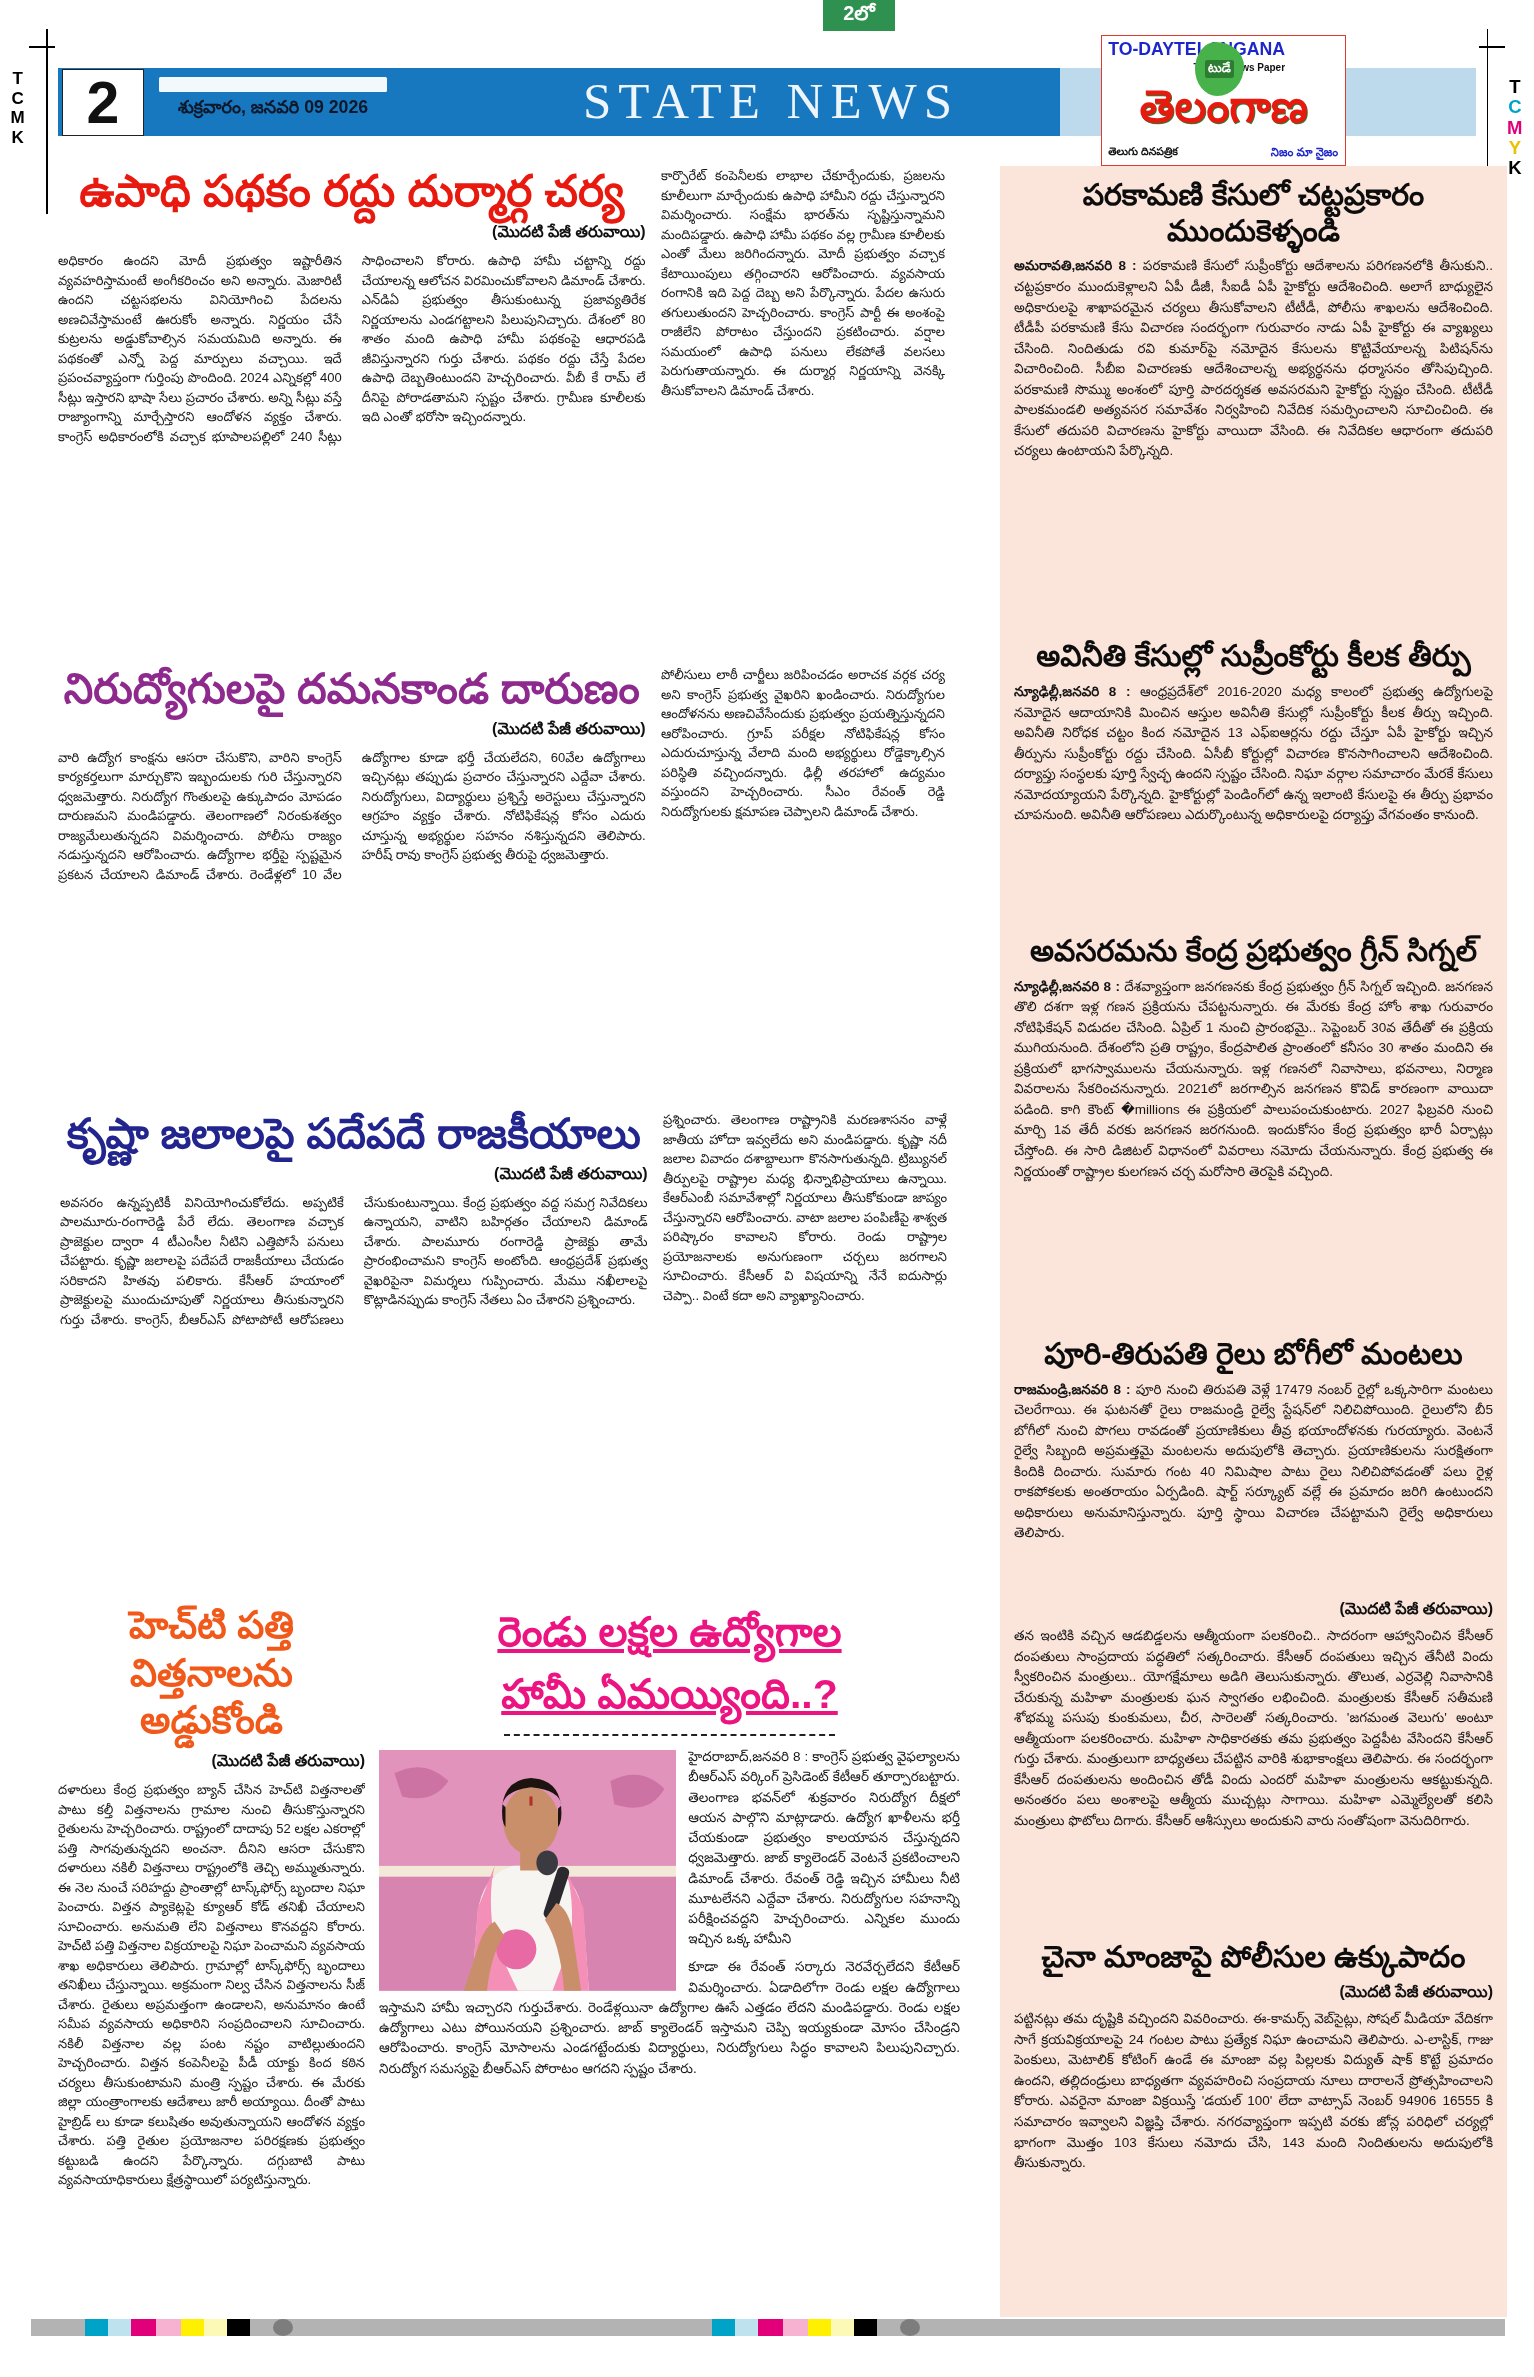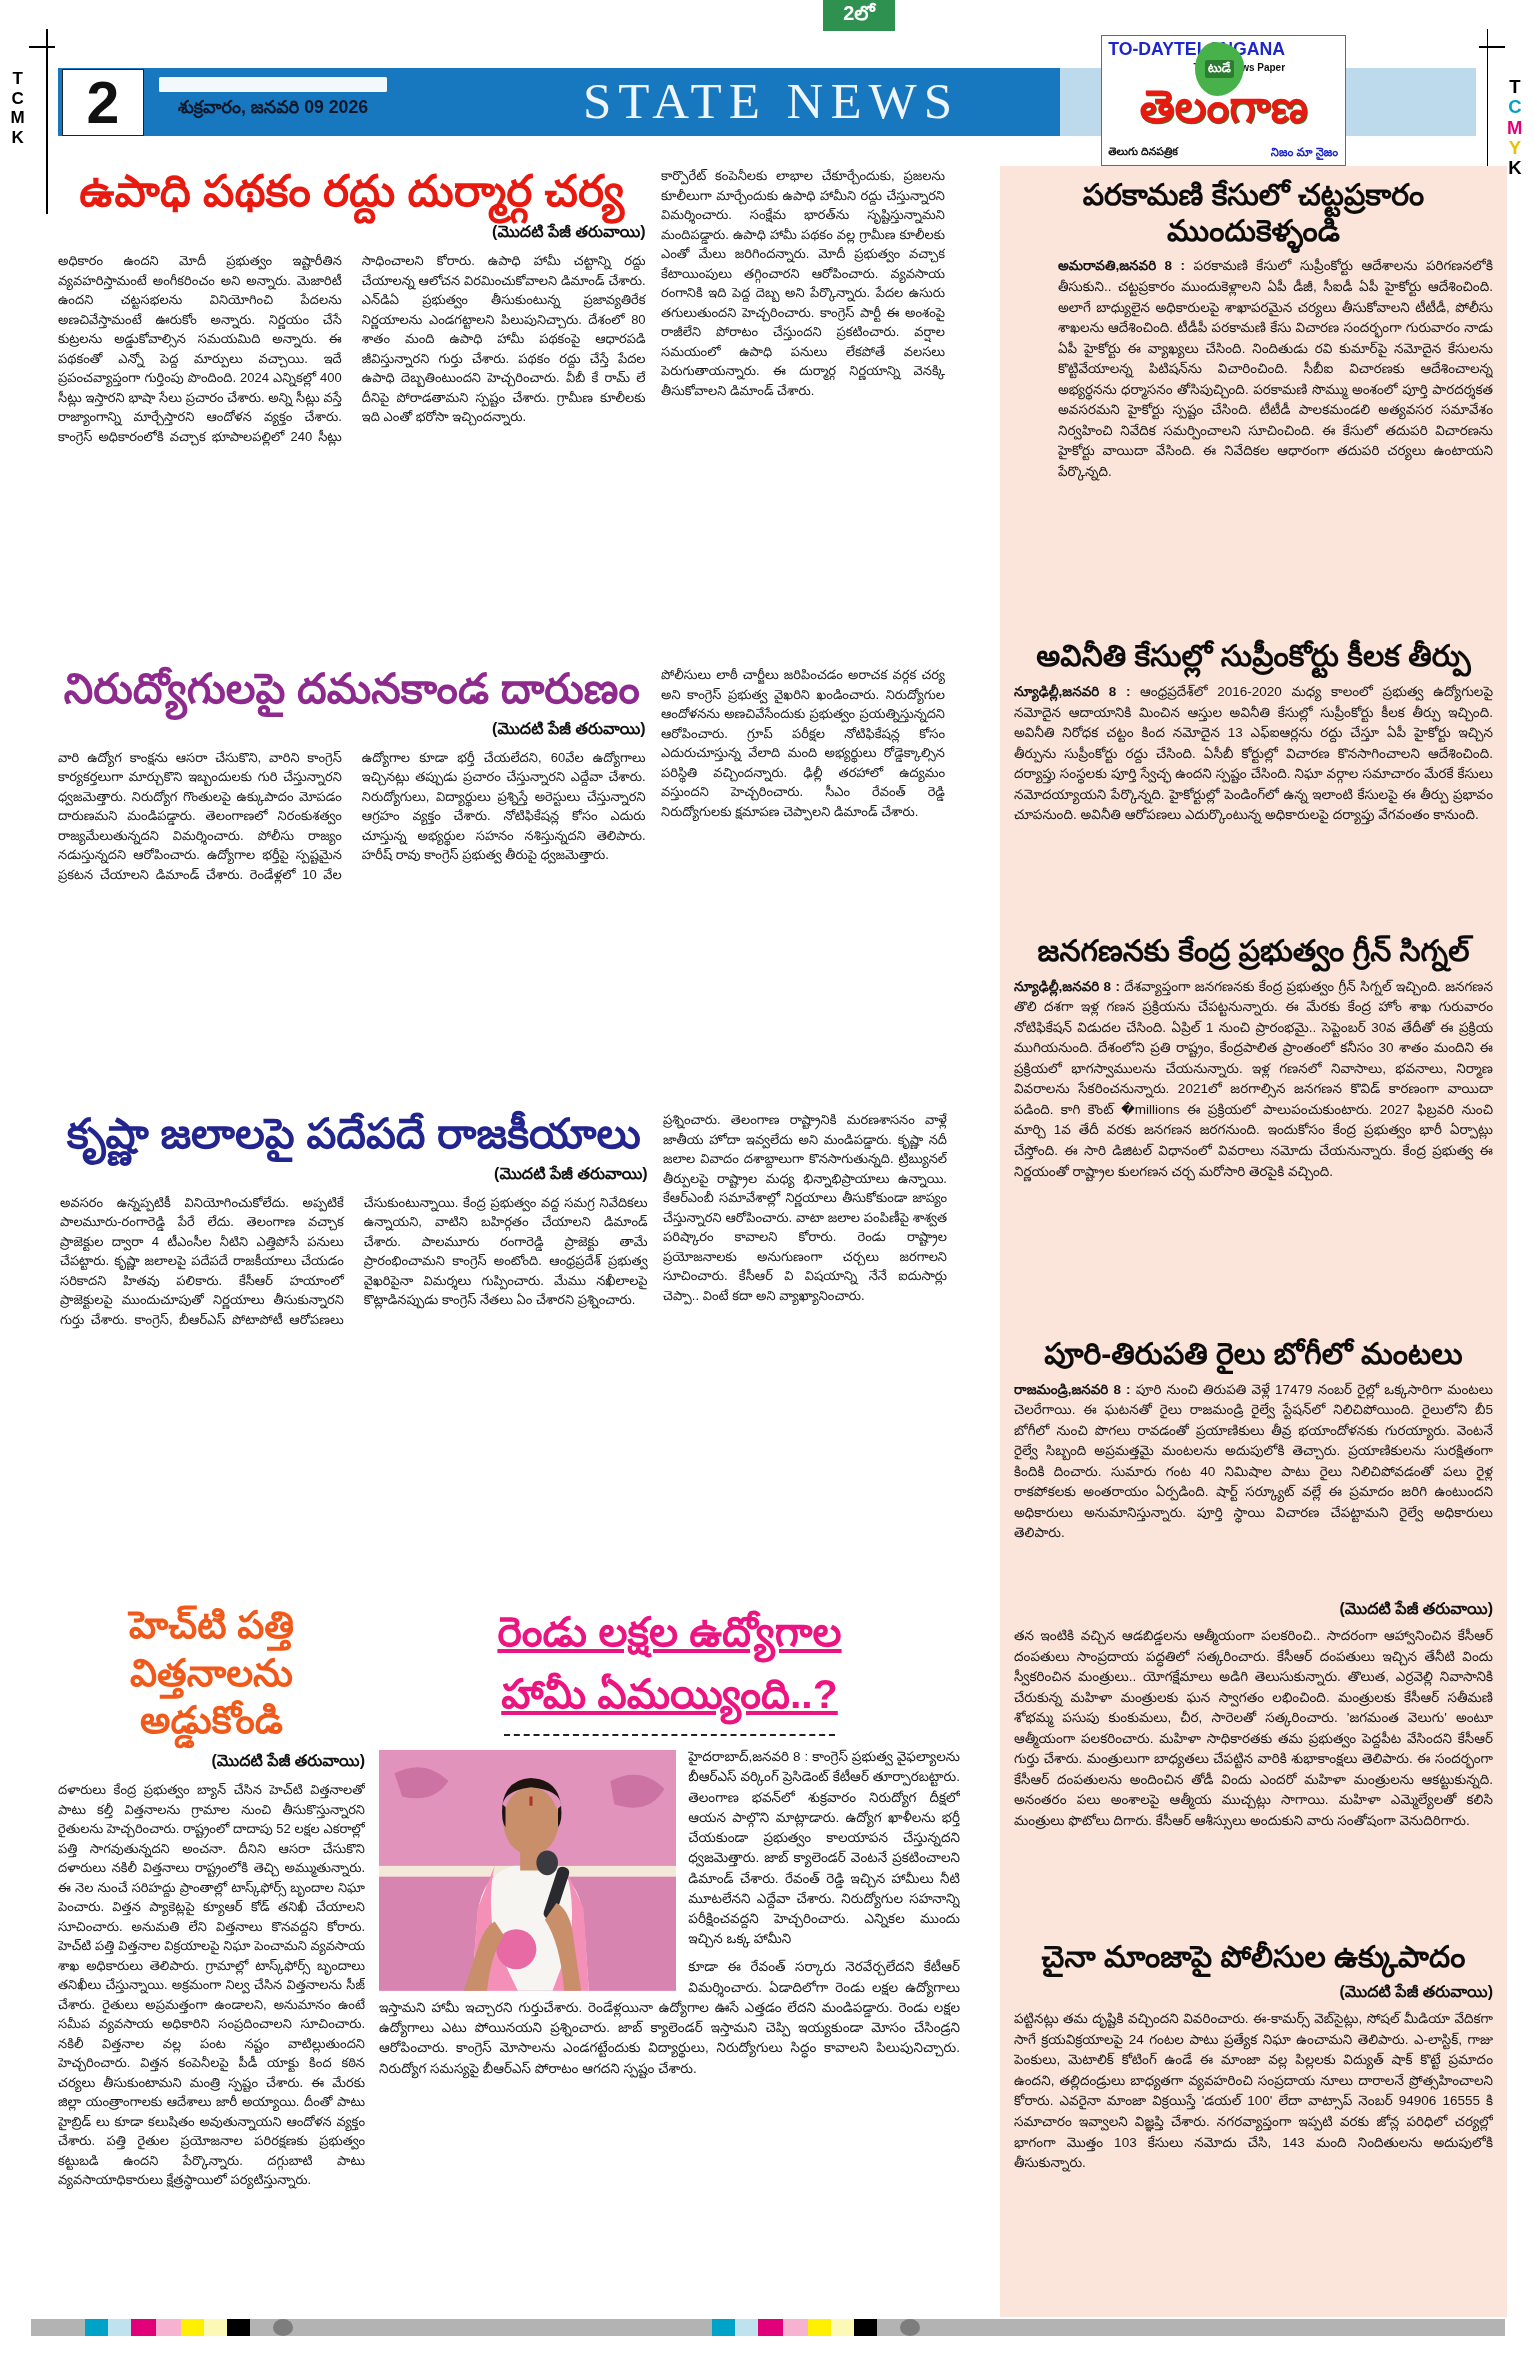--- a/index.html
+++ b/index.html
@@ -201,32 +201,32 @@
       </div>
       <div class="body" style="font-size:13.5px;">హైదరాబాద్,జనవరి 8 :  కాంగ్రెస్ ప్రభుత్వ వైఫల్యాలను బీఆర్ఎస్ వర్కింగ్ ప్రెసిడెంట్ కేటీఆర్ తూర్పారబట్టారు. తెలంగాణ భవన్‌లో శుక్రవారం నిరుద్యోగ దీక్షలో ఆయన పాల్గొని మాట్లాడారు. ఉద్యోగ ఖాళీలను భర్తీ చేయకుండా ప్రభుత్వం కాలయాపన చేస్తున్నదని ధ్వజమెత్తారు. జాబ్ క్యాలెండర్ వెంటనే ప్రకటించాలని డిమాండ్ చేశారు. రేవంత్ రెడ్డి ఇచ్చిన హామీలు నీటి మూటలేనని ఎద్దేవా చేశారు. నిరుద్యోగుల సహనాన్ని పరీక్షించవద్దని హెచ్చరించారు. ఎన్నికల ముందు ఇచ్చిన ఒక్క హామీని</div>
       <div class="body" style="margin-top:7.7px;font-size:13.5px;">కూడా ఈ రేవంత్ సర్కారు నెరవేర్చలేదని కేటీఆర్ విమర్శించారు. ఏడాదిలోగా రెండు లక్షల ఉద్యోగాలు ఇస్తామని హామీ ఇచ్చారని గుర్తుచేశారు. రెండేళ్లయినా ఉద్యోగాల ఊసే ఎత్తడం లేదని మండిపడ్డారు. రెండు లక్షల ఉద్యోగాలు ఎటు పోయినయని ప్రశ్నించారు. జాబ్ క్యాలెండర్ ఇస్తామని చెప్పి ఇయ్యకుండా మోసం చేసిండ్రని ఆరోపించారు. కాంగ్రెస్ మోసాలను ఎండగట్టేందుకు విద్యార్థులు, నిరుద్యోగులు సిద్ధం కావాలని పిలుపునిచ్చారు. నిరుద్యోగ సమస్యపై బీఆర్ఎస్ పోరాటం ఆగదని స్పష్టం చేశారు.</div>
     </div>
   </div>
 
   <div class="rcol">
 
     <div class="rart">
       <div class="rhl">పరకామణి కేసులో చట్టప్రకారం ముందుకెళ్ళండి</div>
-      <div class="rbody" style="height:362px;overflow:hidden;margin-left:44px;"><span class="dl">అమరావతి,జనవరి 8 :</span>
+      <div class="rbody" style="height:362px;overflow:hidden;"><span class="dl">అమరావతి,జనవరి 8 :</span>
         <span>పరకామణి కేసులో సుప్రీంకోర్టు ఆదేశాలను పరిగణనలోకి తీసుకుని.. చట్టప్రకారం ముందుకెళ్లాలని ఏపీ డీజీ, సీఐడీ ఏపీ హైకోర్టు ఆదేశించింది. అలాగే బాధ్యులైన అధికారులపై శాఖాపరమైన చర్యలు తీసుకోవాలని టీటీడీ, పోలీసు శాఖలను ఆదేశించింది. టీడీపీ పరకామణి కేసు విచారణ సందర్భంగా గురువారం నాడు ఏపీ హైకోర్టు ఈ వ్యాఖ్యలు చేసింది. నిందితుడు రవి కుమార్‌పై నమోదైన కేసులను కొట్టివేయాలన్న పిటిషన్‌ను విచారించింది. సీబీఐ విచారణకు ఆదేశించాలన్న అభ్యర్థనను ధర్మాసనం తోసిపుచ్చింది. పరకామణి సొమ్ము అంశంలో పూర్తి పారదర్శకత అవసరమని హైకోర్టు స్పష్టం చేసింది. టీటీడీ పాలకమండలి అత్యవసర సమావేశం నిర్వహించి నివేదిక సమర్పించాలని సూచించింది. ఈ కేసులో తదుపరి విచారణను హైకోర్టు వాయిదా వేసింది. ఈ నివేదికల ఆధారంగా తదుపరి చర్యలు ఉంటాయని పేర్కొన్నది.</span></div>
     </div>
 
     <div class="rart">
       <div class="rhl">అవినీతి కేసుల్లో సుప్రీంకోర్టు కీలక తీర్పు</div>
       <div class="rbody" style="height:231px;overflow:hidden;"><span class="dl">న్యూఢిల్లీ,జనవరి 8 :</span>
         <span>ఆంధ్రప్రదేశ్‌లో 2016-2020 మధ్య కాలంలో ప్రభుత్వ ఉద్యోగులపై నమోదైన ఆదాయానికి మించిన ఆస్తుల అవినీతి కేసుల్లో సుప్రీంకోర్టు కీలక తీర్పు ఇచ్చింది. అవినీతి నిరోధక చట్టం కింద నమోదైన 13 ఎఫ్ఐఆర్లను రద్దు చేస్తూ ఏపీ హైకోర్టు ఇచ్చిన తీర్పును సుప్రీంకోర్టు రద్దు చేసింది. ఏసీబీ కోర్టుల్లో విచారణ కొనసాగించాలని ఆదేశించింది. దర్యాప్తు సంస్థలకు పూర్తి స్వేచ్ఛ ఉందని స్పష్టం చేసింది. నిఘా వర్గాల సమాచారం మేరకే కేసులు నమోదయ్యాయని పేర్కొన్నది. హైకోర్టుల్లో పెండింగ్‌లో ఉన్న ఇలాంటి కేసులపై ఈ తీర్పు ప్రభావం చూపనుంది. అవినీతి ఆరోపణలు ఎదుర్కొంటున్న అధికారులపై దర్యాప్తు వేగవంతం కానుంది.</span></div>
     </div>
 
     <div class="rart">
-      <div class="rhl">జనగణనకు కేంద్ర ప్రభుత్వం గ్రీన్ సిగ్నల్</div>
+      <div class="rhl">అవసరమను కేంద్ర ప్రభుత్వం గ్రీన్ సిగ్నల్</div>
       <div class="rbody" style="height:339px;overflow:hidden;"><span class="dl">న్యూఢిల్లీ,జనవరి 8 :</span>
         <span>దేశవ్యాప్తంగా జనగణనకు కేంద్ర ప్రభుత్వం గ్రీన్ సిగ్నల్ ఇచ్చింది. జనగణన తొలి దశగా ఇళ్ల గణన ప్రక్రియను చేపట్టనున్నారు. ఈ మేరకు కేంద్ర హోం శాఖ గురువారం నోటిఫికేషన్ విడుదల చేసింది. ఏప్రిల్ 1 నుంచి ప్రారంభమై.. సెప్టెంబర్ 30వ తేదీతో ఈ ప్రక్రియ ముగియనుంది. దేశంలోని ప్రతి రాష్ట్రం, కేంద్రపాలిత ప్రాంతంలో కనీసం 30 శాతం మందిని ఈ ప్రక్రియలో భాగస్వాములను చేయనున్నారు. ఇళ్ల గణనలో నివాసాలు, భవనాలు, నిర్మాణ వివరాలను సేకరించనున్నారు. 2021లో జరగాల్సిన జనగణన కొవిడ్ కారణంగా వాయిదా పడింది. కాగి కౌంట్ �millions ఈ ప్రక్రియలో పాలుపంచుకుంటారు. 2027 ఫిబ్రవరి నుంచి మార్చి 1వ తేదీ వరకు జనగణన జరగనుంది. ఇందుకోసం కేంద్ర ప్రభుత్వం భారీ ఏర్పాట్లు చేస్తోంది. ఈ సారి డిజిటల్ విధానంలో వివరాలు నమోదు చేయనున్నారు. కేంద్ర ప్రభుత్వ ఈ నిర్ణయంతో రాష్ట్రాల కులగణన చర్చ మరోసారి తెరపైకి వచ్చింది.</span></div>
     </div>
 
     <div class="rart">
       <div class="rhl">పూరి-తిరుపతి రైలు బోగీలో మంటలు</div>
       <div class="rbody" style="height:200px;overflow:hidden;"><span class="dl">రాజమండ్రి,జనవరి 8 :</span>
         <span>పూరి నుంచి తిరుపతి వెళ్లే 17479 నంబర్ రైల్లో ఒక్కసారిగా మంటలు చెలరేగాయి. ఈ ఘటనతో రైలు రాజమండ్రి రైల్వే స్టేషన్‌లో నిలిచిపోయింది. రైలులోని బీ5 బోగీలో నుంచి పొగలు రావడంతో ప్రయాణికులు తీవ్ర భయాందోళనకు గురయ్యారు. వెంటనే రైల్వే సిబ్బంది అప్రమత్తమై మంటలను అదుపులోకి తెచ్చారు. ప్రయాణికులను సురక్షితంగా కిందికి దించారు. సుమారు గంట 40 నిమిషాల పాటు రైలు నిలిచిపోవడంతో పలు రైళ్ల రాకపోకలకు అంతరాయం ఏర్పడింది. షార్ట్ సర్క్యూట్ వల్లే ఈ ప్రమాదం జరిగి ఉంటుందని అధికారులు అనుమానిస్తున్నారు. పూర్తి స్థాయి విచారణ చేపట్టామని రైల్వే అధికారులు తెలిపారు.</span></div>
     </div>
 

